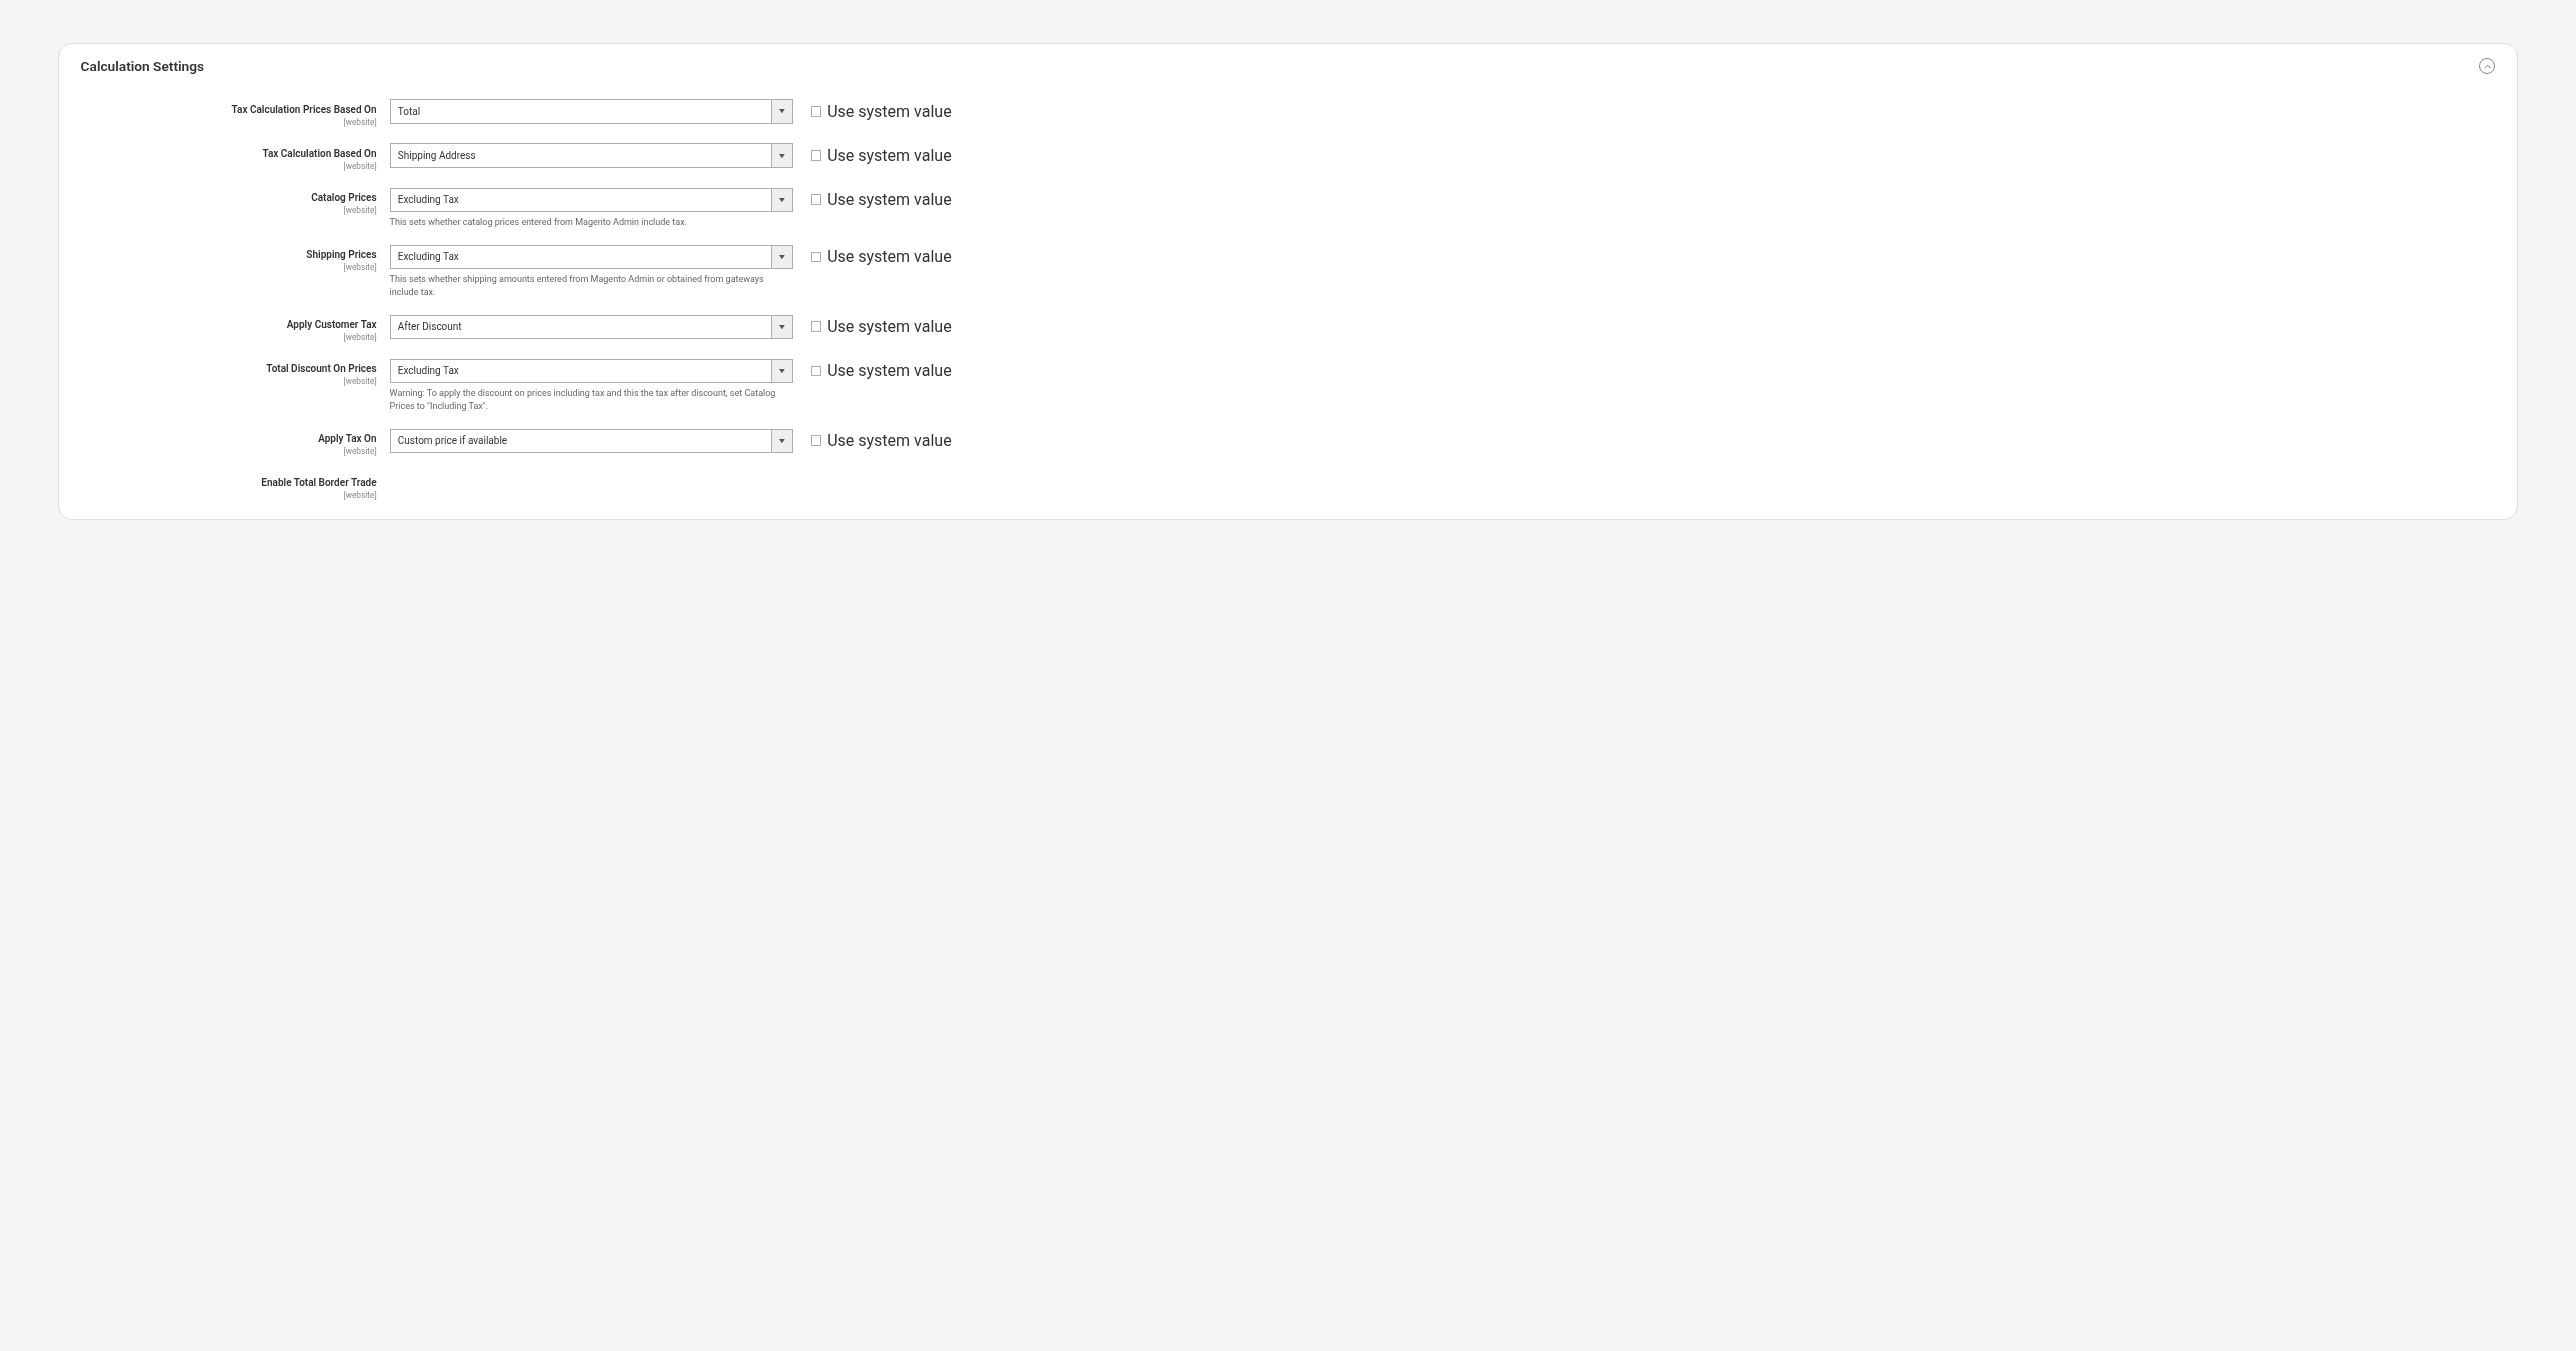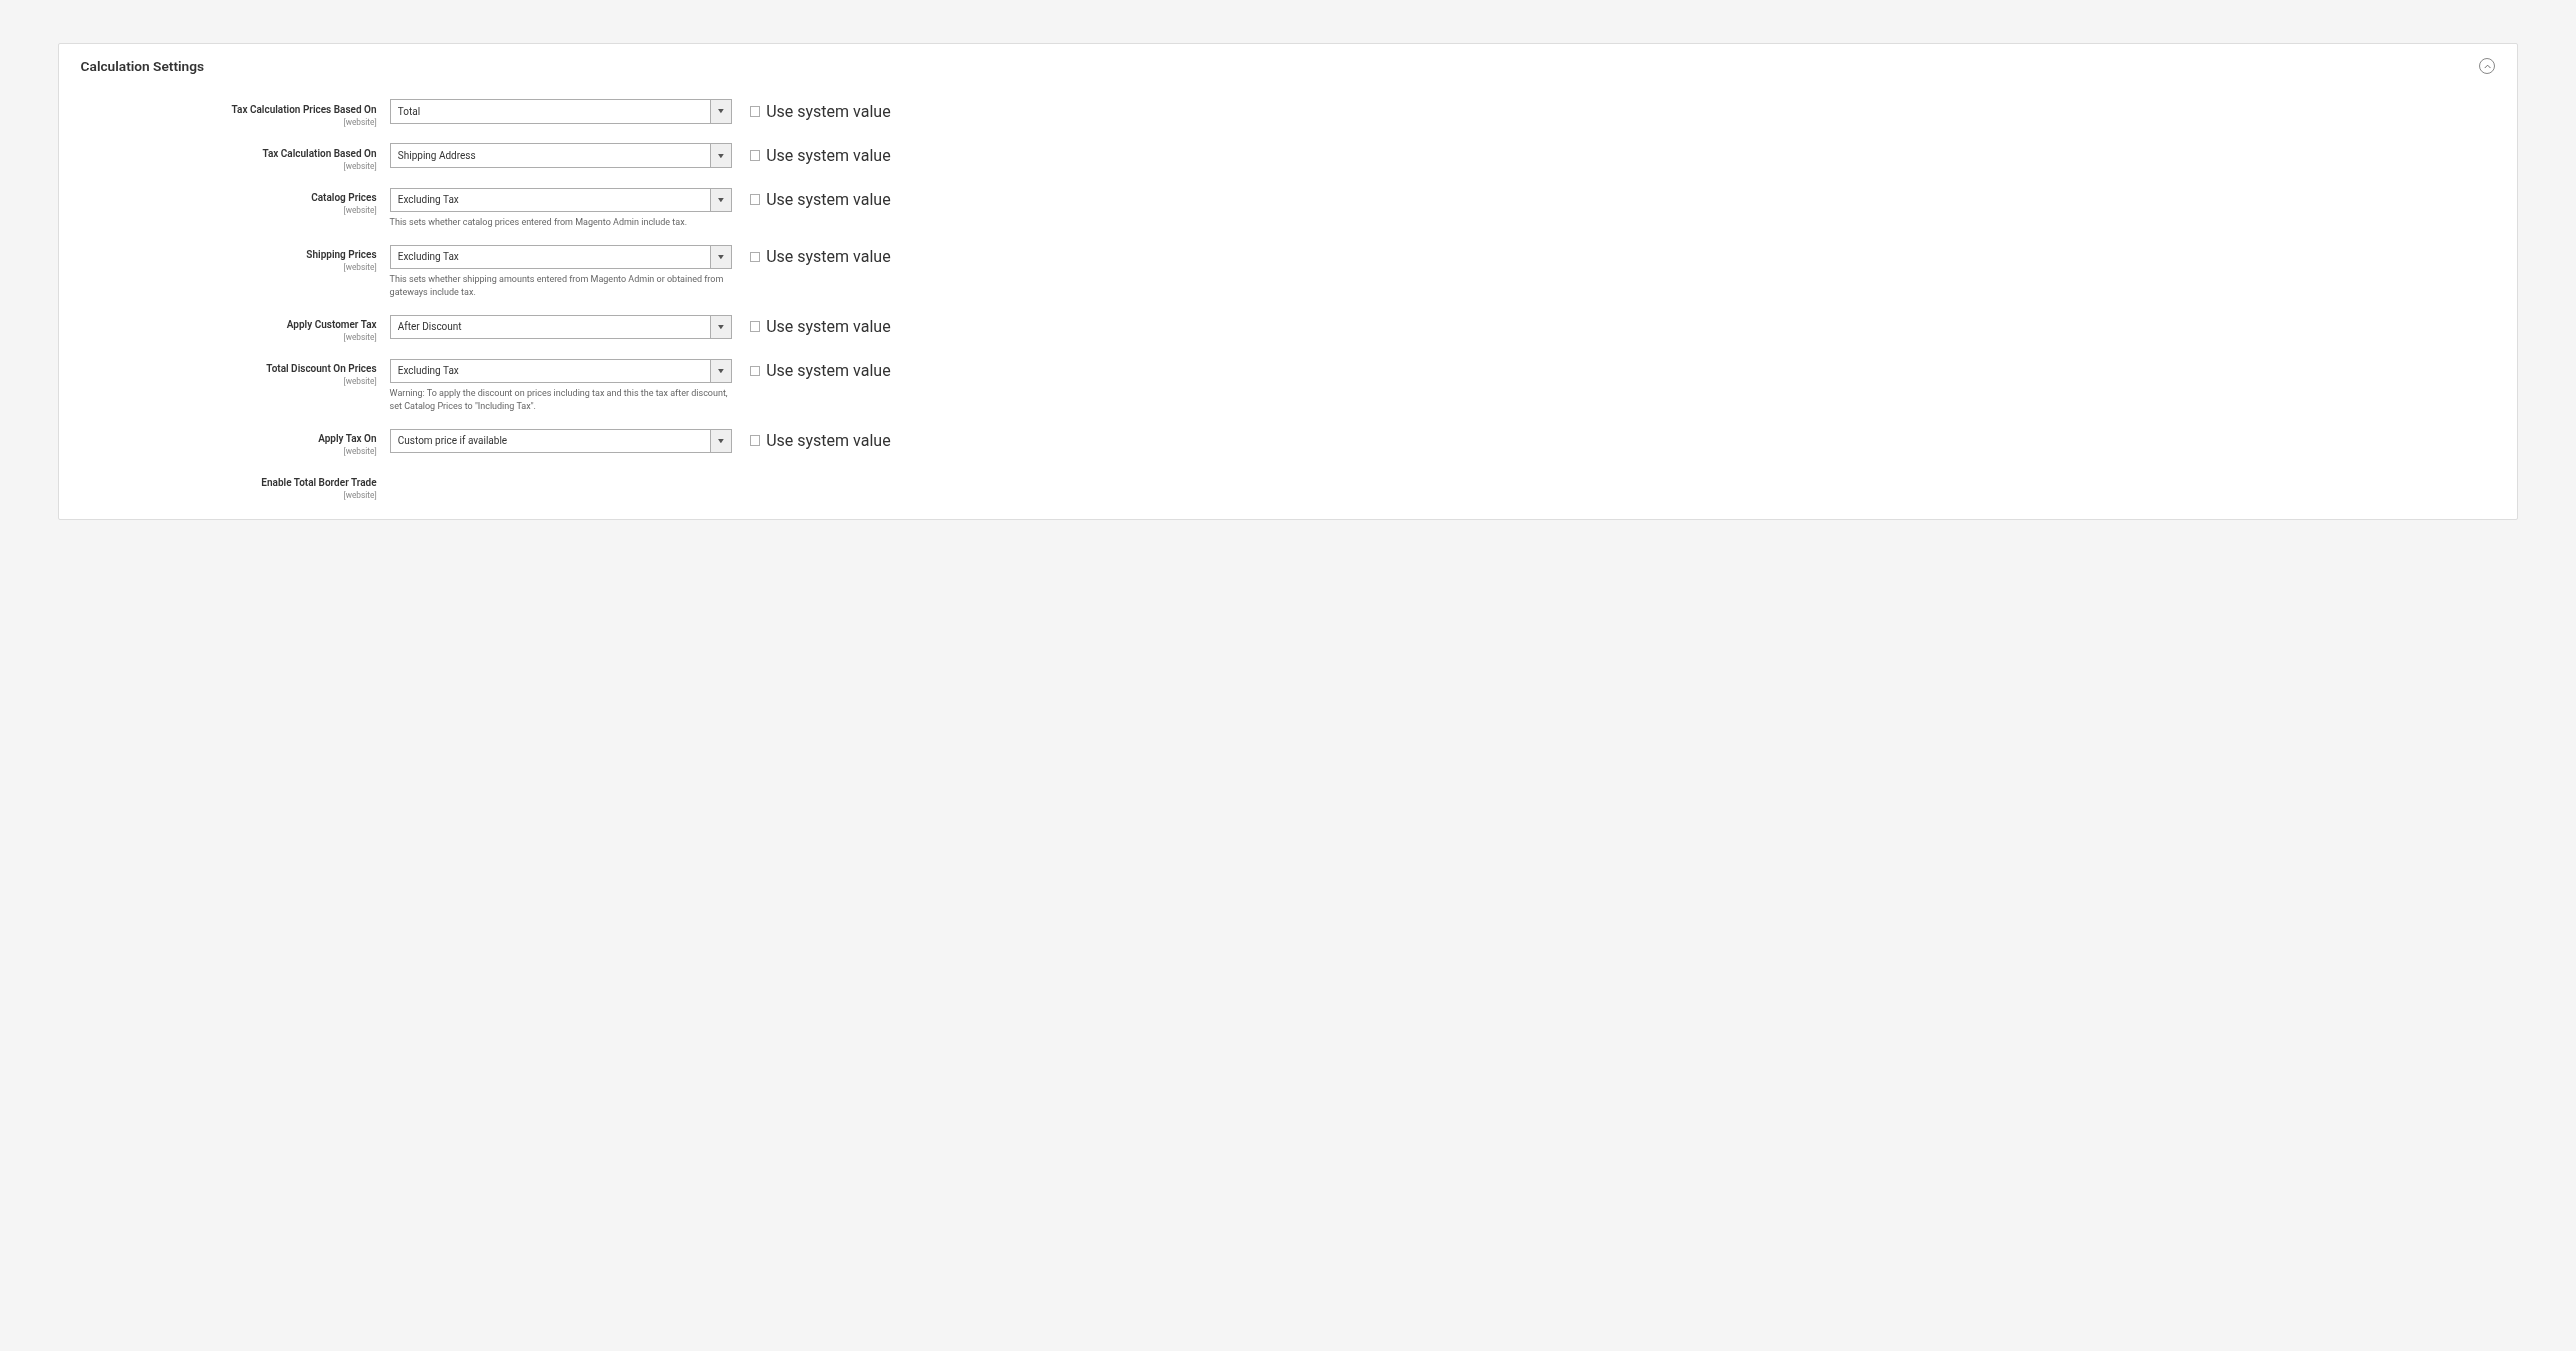--- a/index.html
+++ b/index.html
@@ -5,21 +5,21 @@
   * { box-sizing: border-box; margin: 0; padding: 0; }
   body {
     font-family: -apple-system, BlinkMacSystemFont, "Segoe UI", Roboto, "Helvetica Neue", Arial, sans-serif;
     background: #f5f5f5;
     padding: 43px 58px;
     color: #333;
   }
   .panel {
     background: #fff;
     border: 0.7px solid #ddd;
-    border-radius: 2px;
+    border-radius: 14px;
     padding: 14.4px 21.6px 18px 21.6px;
   }
   .panel-header {
     display: flex;
     justify-content: space-between;
     align-items: center;
     margin-bottom: 25px;
   }
   .panel-title {
     font-size: 13.7px;
@@ -55,21 +55,21 @@
     color: #333;
     line-height: 1.3;
   }
   .field-scope {
     font-size: 8.3px;
     color: #888;
     line-height: 1.3;
     margin-top: 0.7px;
   }
   .control-col {
-    width: 342px;
+    width: 403px;
   }
   .select-wrap {
     position: relative;
     width: 100%;
   }
   .select {
     width: 100%;
     height: 24.4px;
     border: 0.7px solid #adadad;
     background: #fff;

